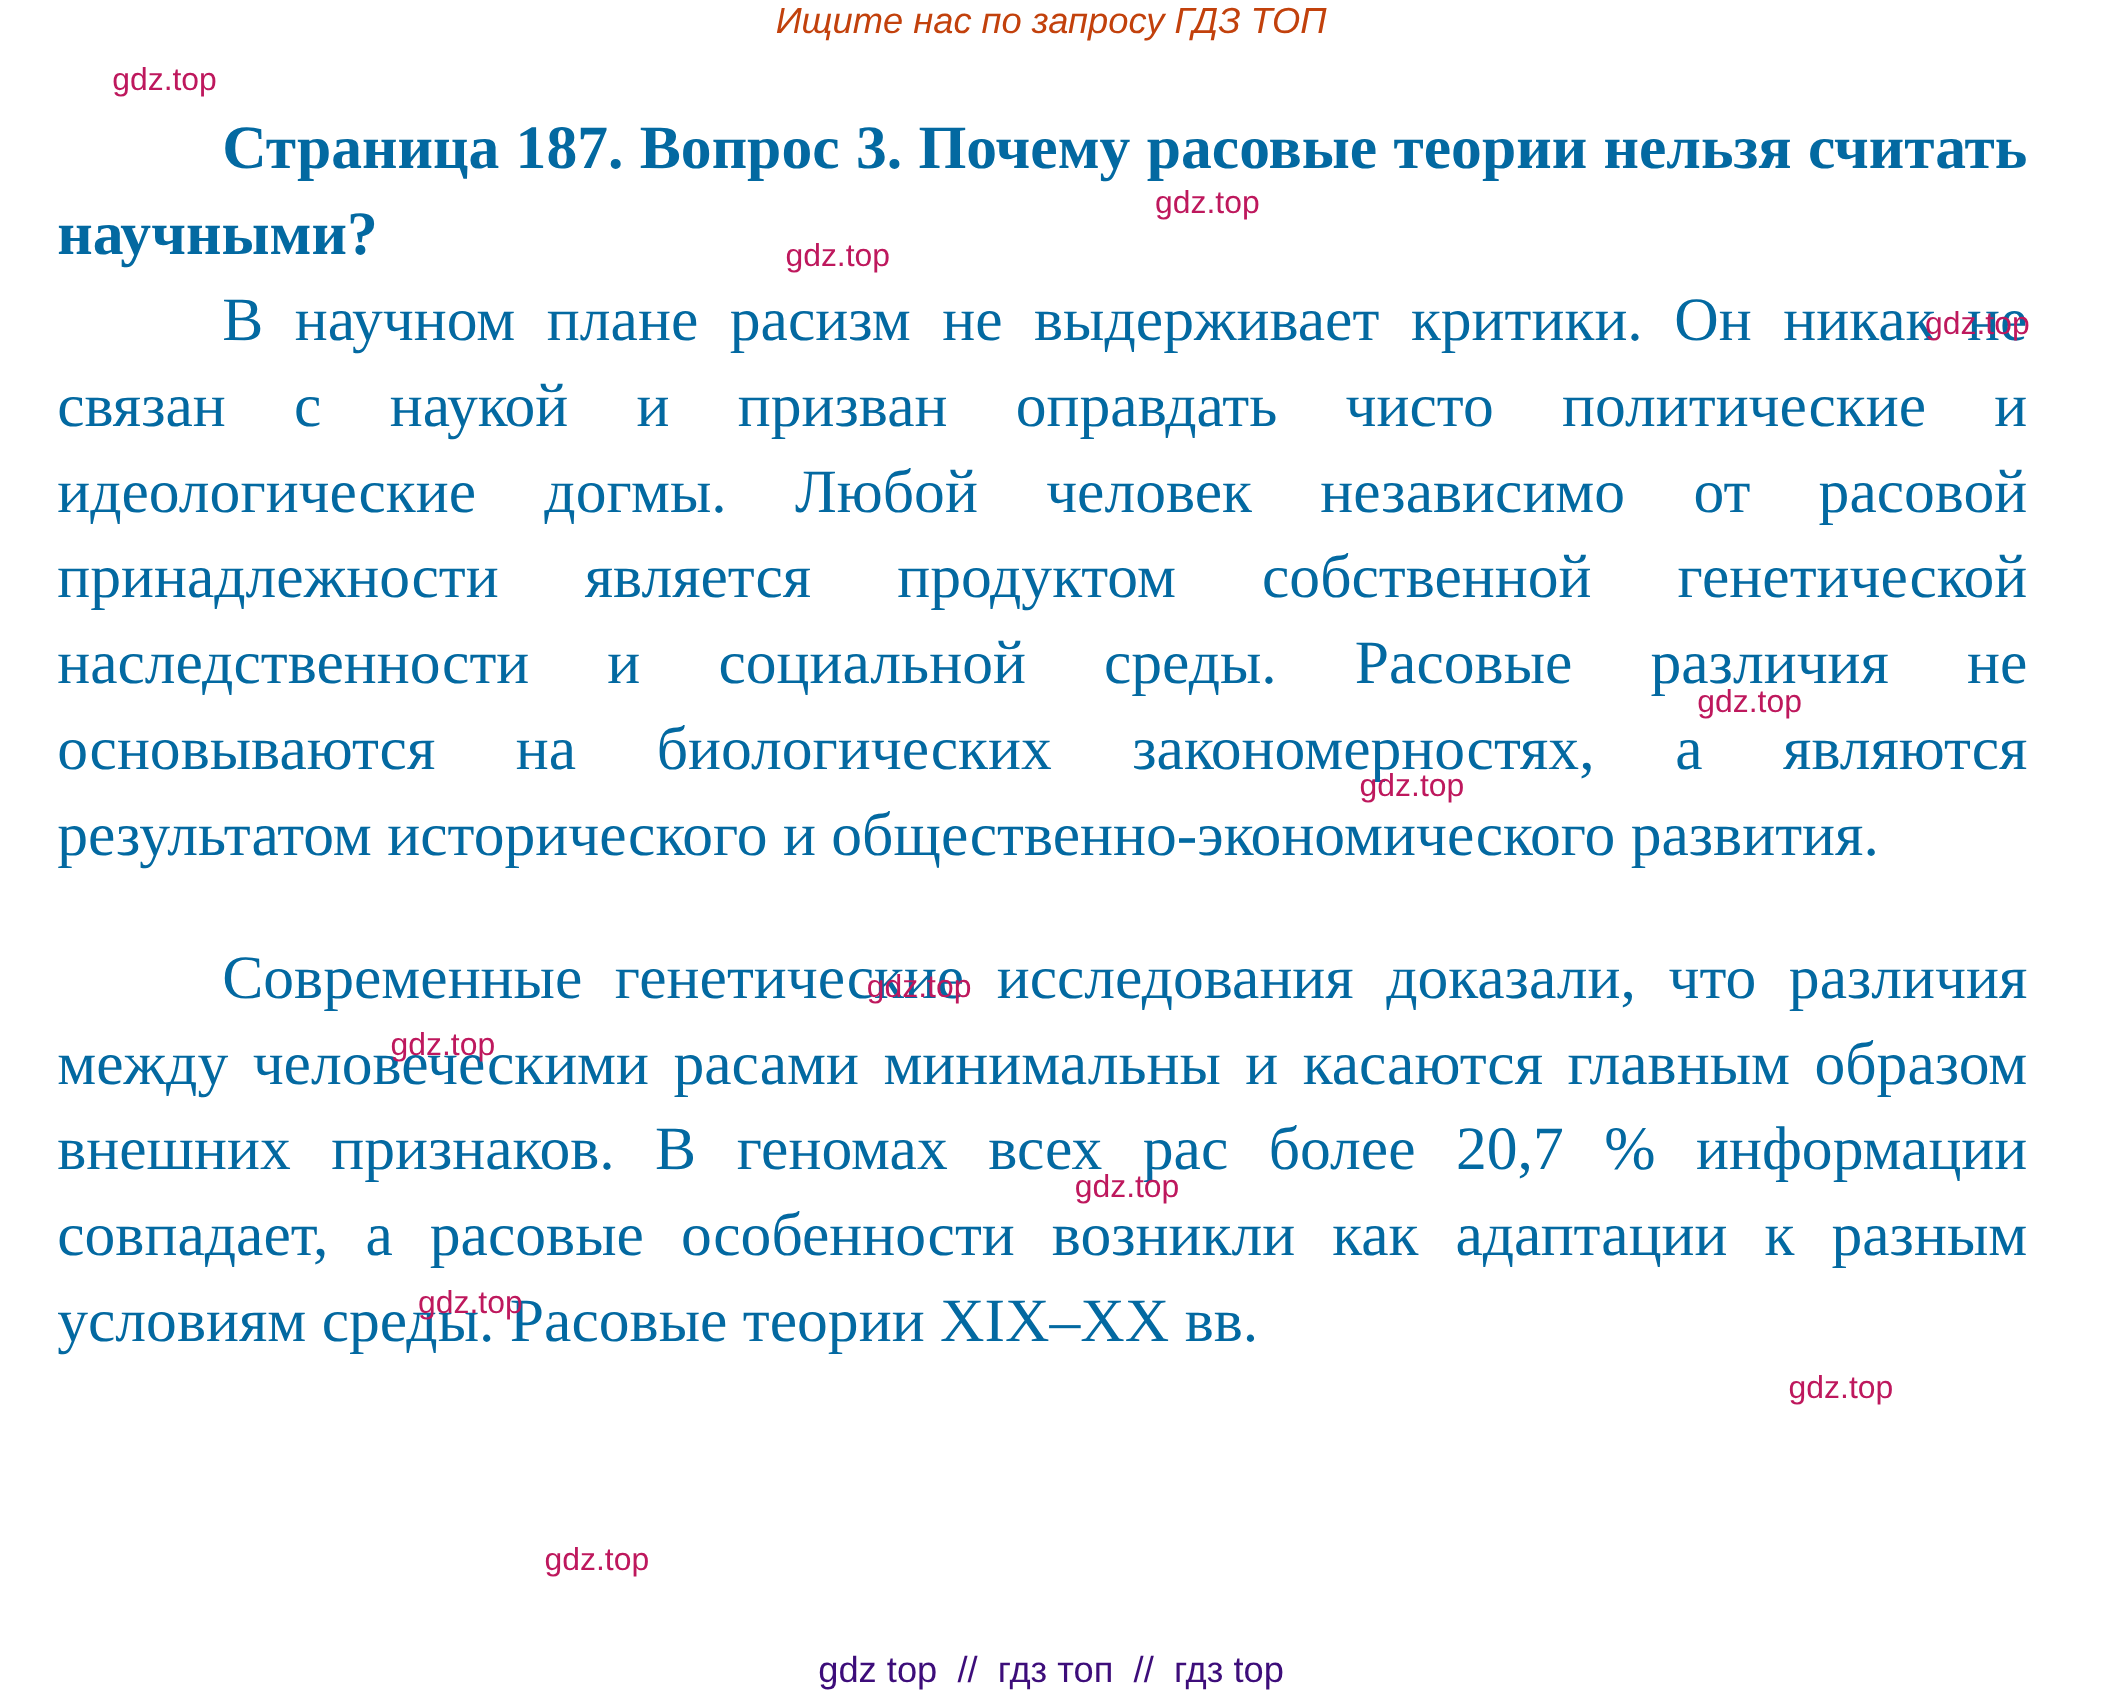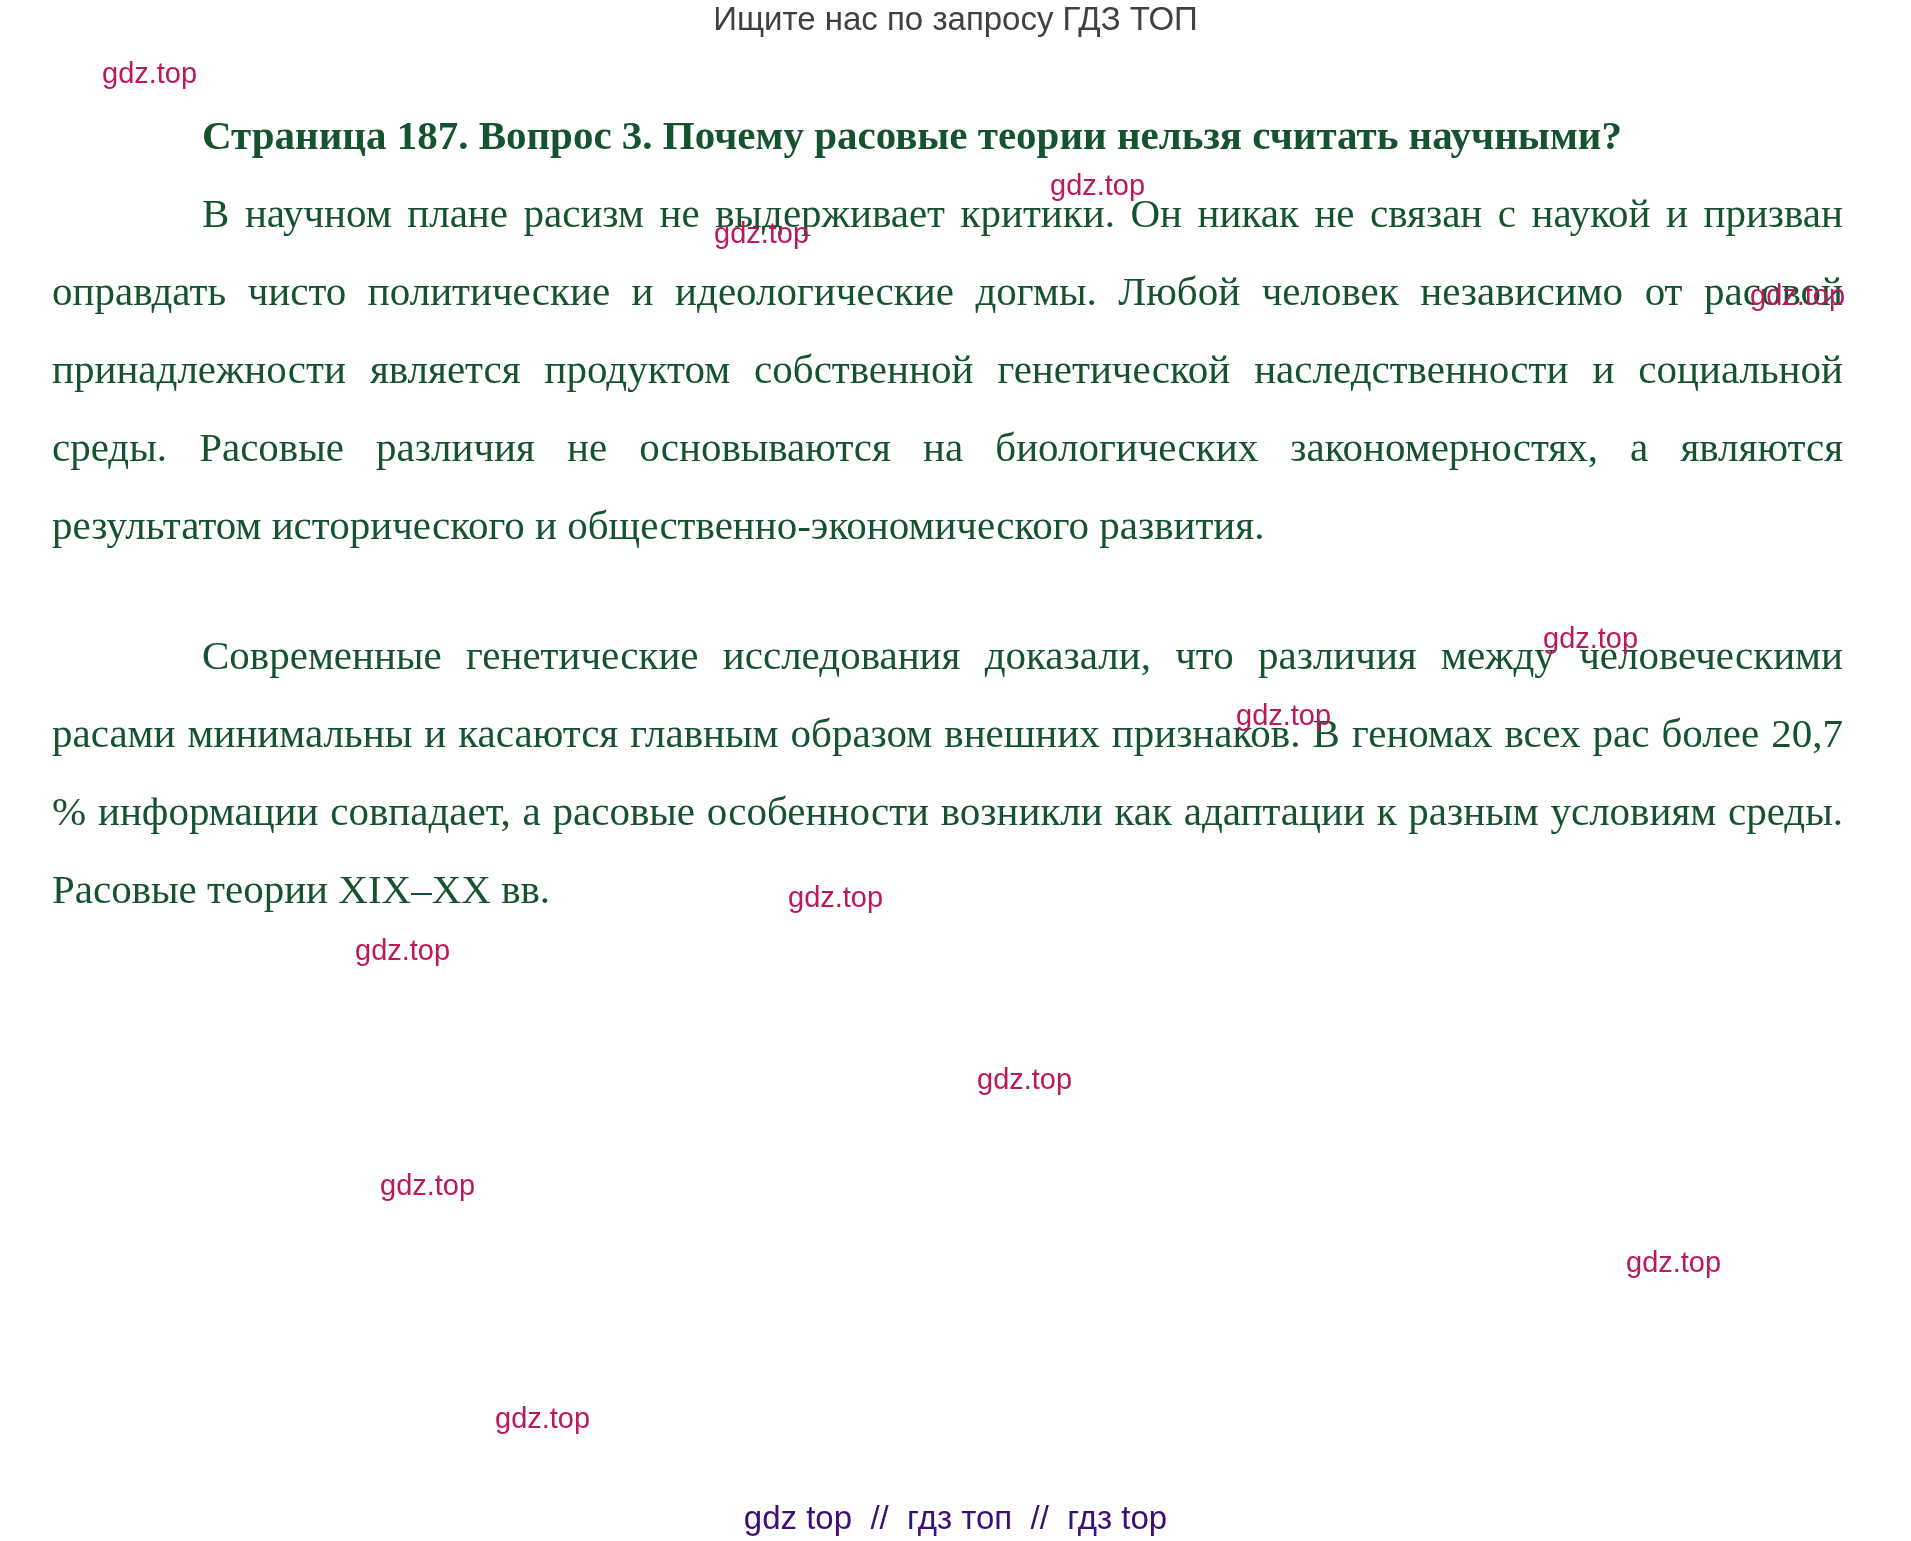--- a/index.html
+++ b/index.html
@@ -1,21 +1,21 @@
 <!DOCTYPE html>
 <html><head>
 <meta charset="utf-8">
 <style>
   html, body { margin:0; padding:0; background:#ffffff; }
   body { width:1911px; height:1541px; position:relative; overflow:hidden; }
   .top-banner { position:absolute; top:0; left:0; width:1911px; text-align:center;
-    font-family:"Liberation Sans", sans-serif; font-size:33px; color:#404040; line-height:38px; }
+    font-family:"Liberation Sans", sans-serif; font-size:33px; color:#c2410c; line-height:38px;font-style:italic; }
   .wm { position:absolute; font-family:"Liberation Sans", sans-serif; font-size:29px; color:#be185d; line-height:30px; }
   .doc { position:absolute; left:52px; width:1791px; top:96px;
-    font-family:"Liberation Serif", serif; font-size:41px; color:#14532d; line-height:78px; }
+    font-family:"Liberation Serif", serif; font-size:56px; color:#0369a1; line-height:78px; }
   .doc p { margin:0; text-align:justify; }
   .doc .indent { text-indent:150px; }
   .doc .bold { font-weight:bold; }
   .gap { height:52px; }
   .footer { position:absolute; top:1498px; left:0; width:1911px; text-align:center;
     font-family:"Liberation Sans", sans-serif; font-size:33px; color:#3d0d7a; line-height:40px; white-space:pre; }
 </style>
 </head>
 <body>
 

